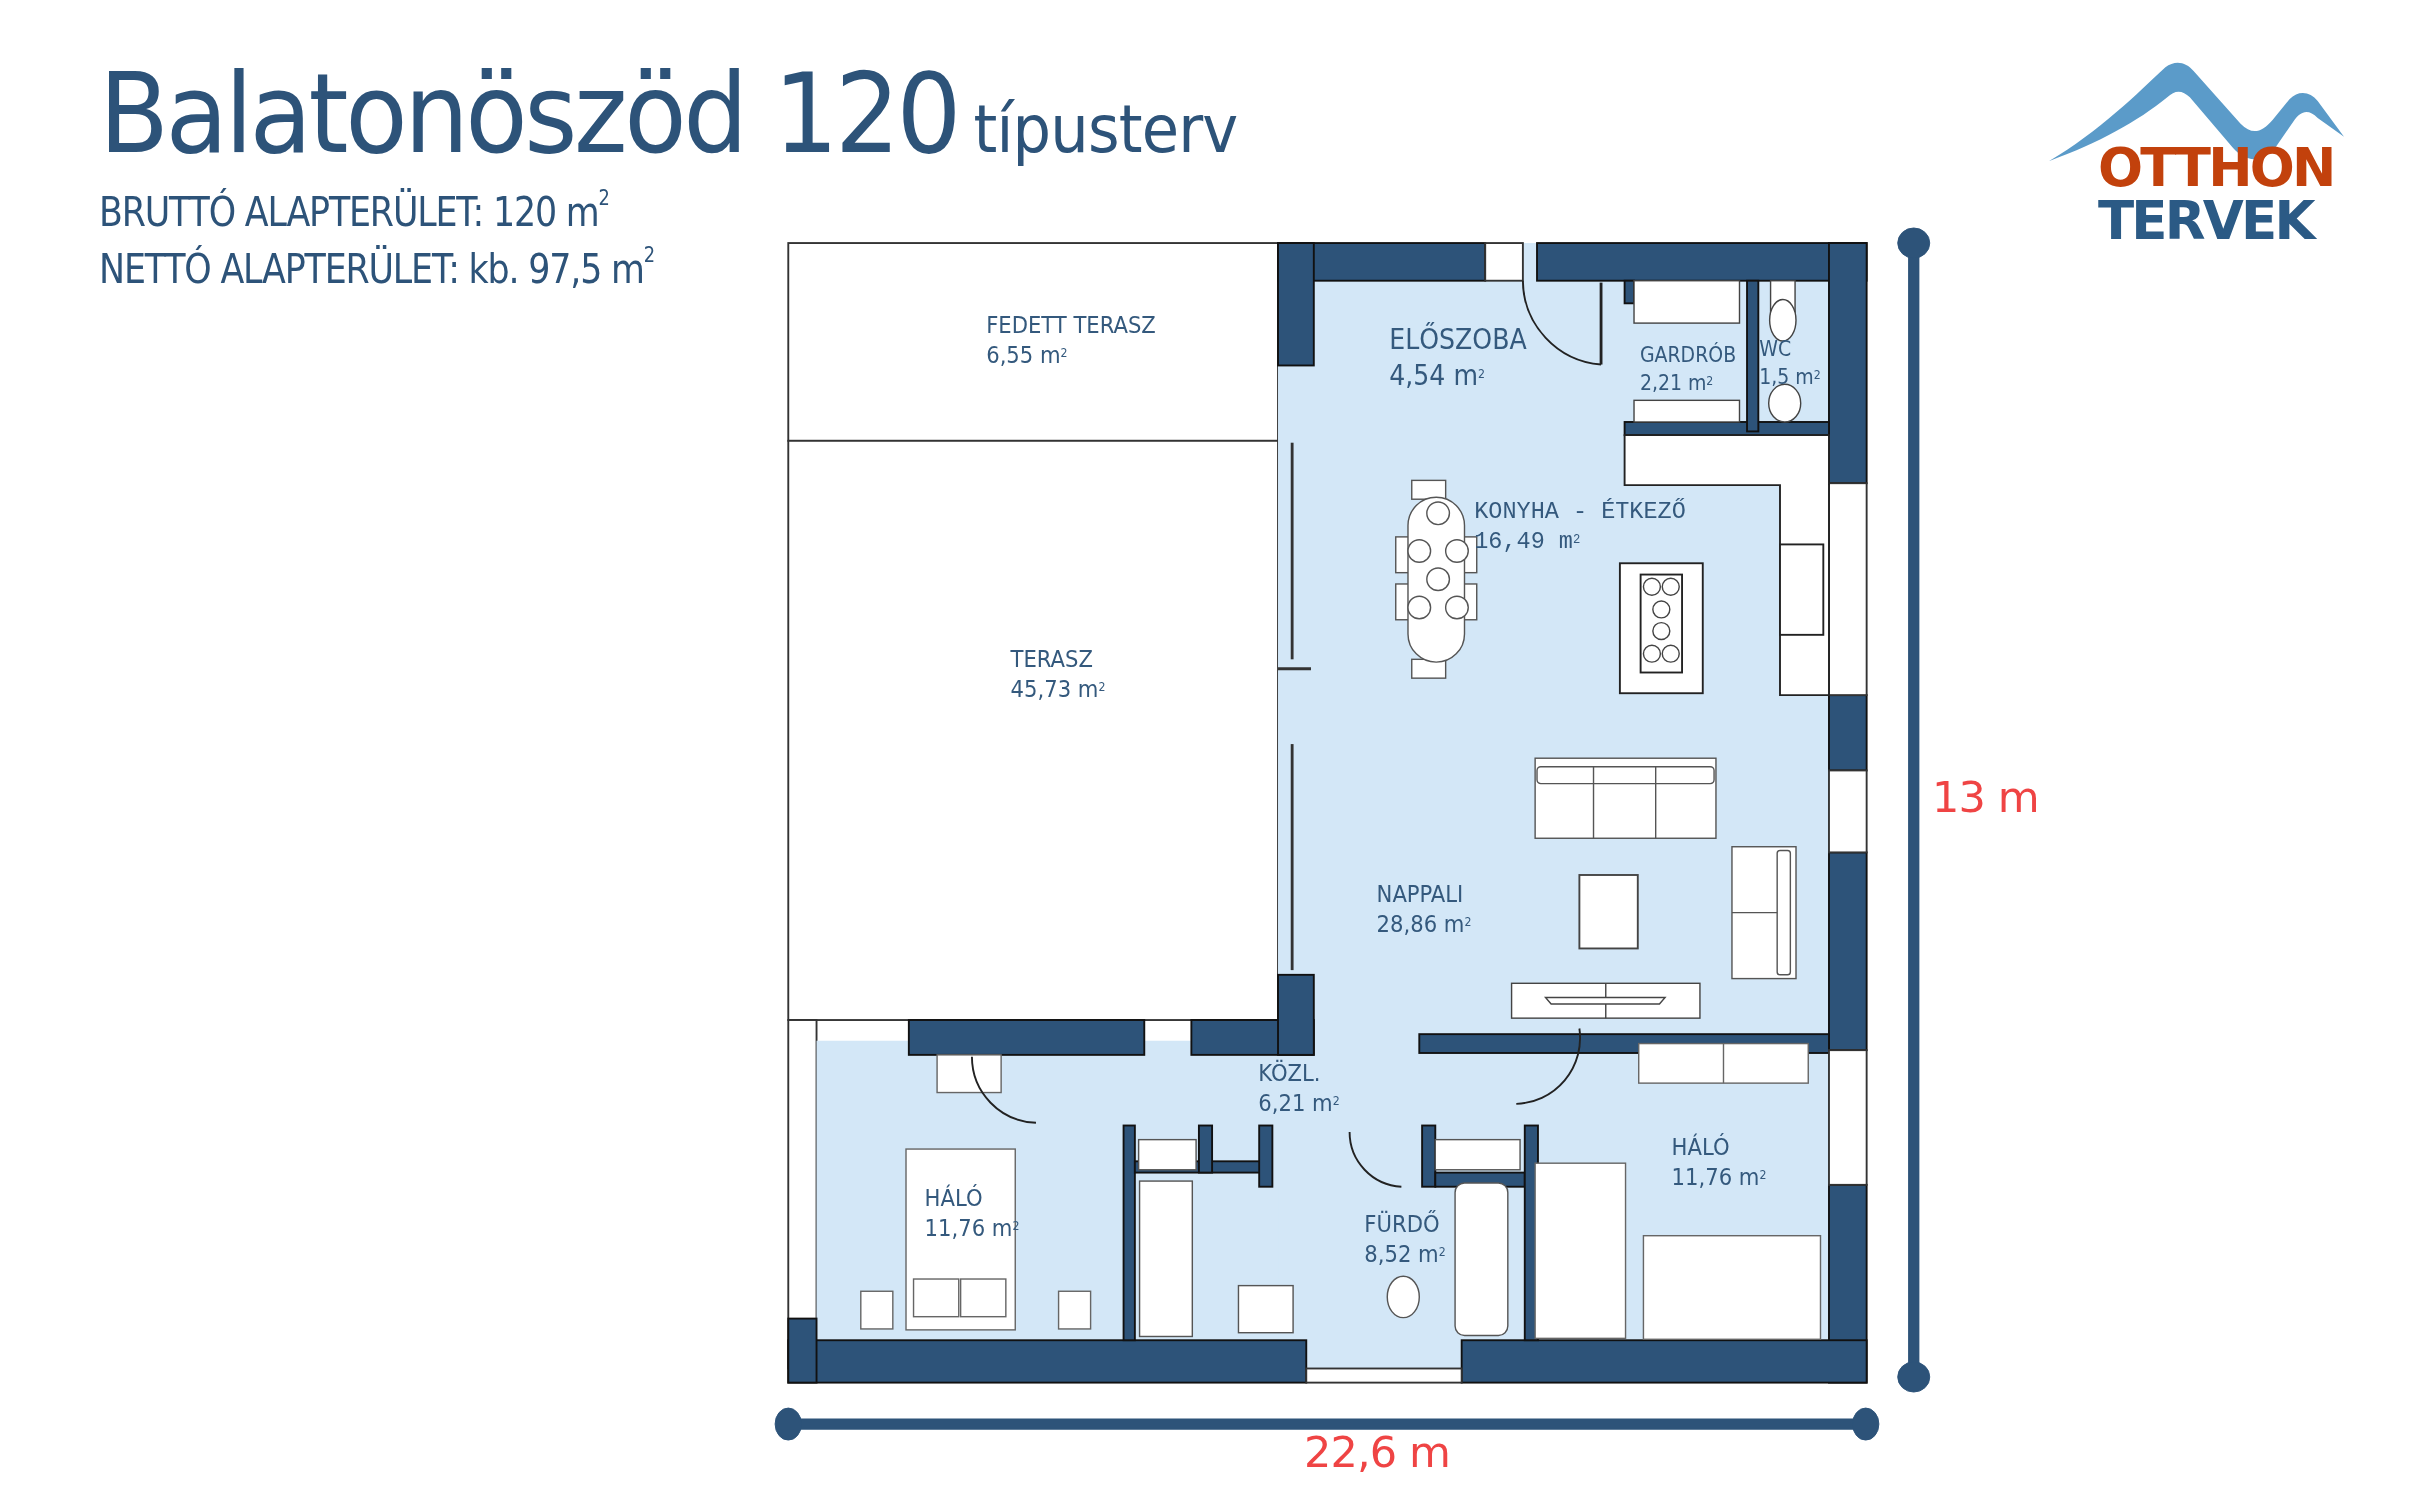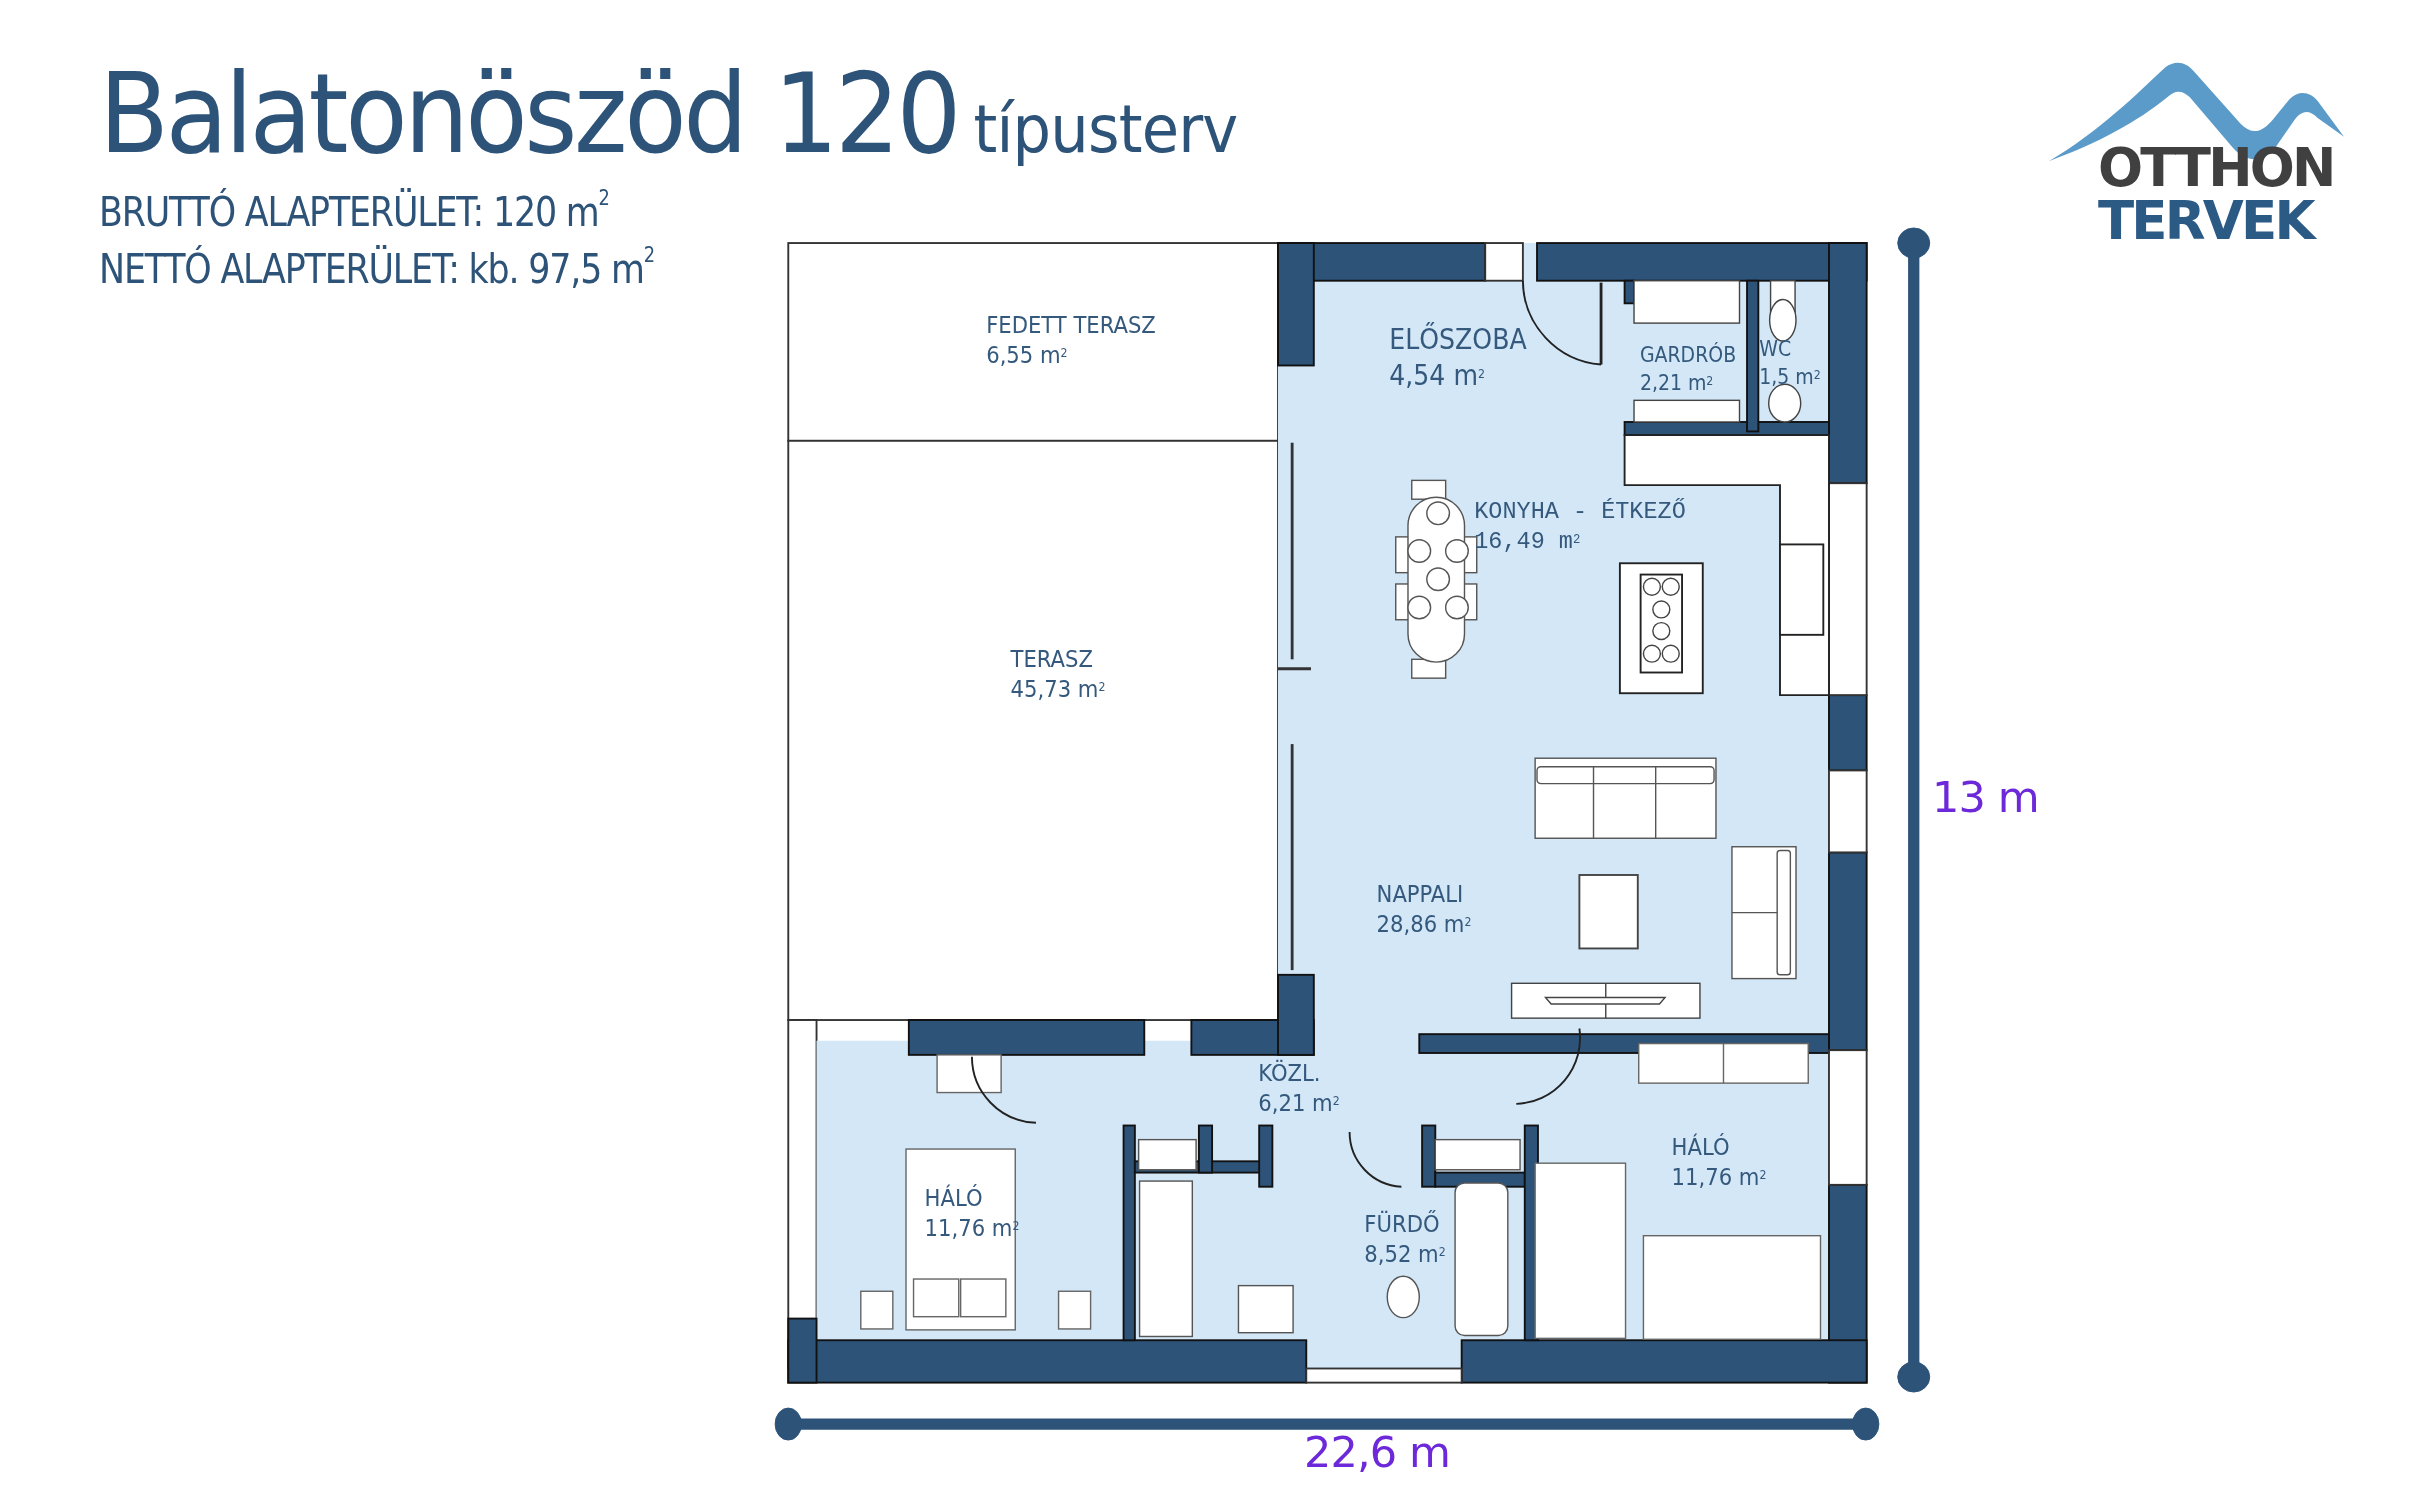--- a/index.html
+++ b/index.html
@@ -4,40 +4,40 @@
 <style>
   html, body { margin:0; padding:0; background:#ffffff; }
   body { width:2411px; height:1507px; position:relative; overflow:hidden; font-family:"DejaVu Sans", sans-serif; color:#2d5379; }
   .abs { position:absolute; }
   .title { left:99px; top:58px; font-family:"DejaVu Sans", sans-serif; font-size:111px; font-weight:normal; color:#2d5379; letter-spacing:-3.8px; white-space:nowrap; line-height:1; transform:scaleX(0.92); transform-origin:left top; }
   .title .sub { font-size:66px; letter-spacing:-0.9px; margin-left:17px; }
   .meta { left:99px; font-size:41px; color:#2d5379; white-space:nowrap; letter-spacing:-1.4px; transform:scaleX(0.85); transform-origin:left top; line-height:1; }
   .meta sup { font-size:21px; vertical-align:top; position:relative; top:-3.8px; }
   .room-label { position:absolute; text-align:left; color:#34597d; font-family:"DejaVu Sans Condensed","DejaVu Sans", sans-serif; font-size:23.5px; line-height:30px; white-space:nowrap; transform:translateX(-50%); }
   .room-label .area sup { font-size:12.2px; vertical-align:top; position:relative; top:-1.9px; }
-  .dim-label { position:absolute; font-size:43px; color:#6d28d9; white-space:nowrap; letter-spacing:-0.9px; }
+  .dim-label { position:absolute; font-size:43px; color:#ef4444; white-space:nowrap; letter-spacing:-0.9px; }
 </style>
 </head>
 <body>
 
 <div class="abs title">
   <span>Balatonöszöd 120</span><span class="sub">típusterv</span>
 </div>
 <div class="abs meta" style="top:192px;">
   <span>BRUTTÓ ALAPTERÜLET: 120 m</span><sup>2</sup>
 </div>
 <div class="abs meta" style="top:249px;">
   <span>NETTÓ ALAPTERÜLET: kb. 97,5 m</span><sup>2</sup>
 </div>
 
 <div class="abs" style="left:2043px; top:56px; width:320px; height:188px;">
   <svg width="320" height="188" viewBox="0 0 340 200">
     <path d="M6 112 C60 80 100 40 130 12 C140 4 152 6 160 16 L210 72 C222 84 232 82 244 68 L262 46 C272 36 284 38 292 48 L320 86 L292 66 C282 56 274 58 266 70 L248 96 C234 114 216 114 202 98 L156 44 C148 36 140 36 132 44 C100 70 60 92 6 112 Z" fill="#5b9bc9"></path>
   </svg>
-  <div style="position:absolute; left:55px; top:87px; font-family:'DejaVu Sans', sans-serif; font-weight:bold; font-size:53px; line-height:49px; letter-spacing:-2.8px; color:#404040;">OTTHON</div>
+  <div style="position:absolute; left:55px; top:87px; font-family:'DejaVu Sans', sans-serif; font-weight:bold; font-size:53px; line-height:49px; letter-spacing:-2.8px; color:#c2410c;">OTTHON</div>
   <div style="position:absolute; left:55px; top:140px; font-family:'DejaVu Sans', sans-serif; font-weight:bold; font-size:53px; line-height:49px; letter-spacing:-2.8px; color:#2b5a85;">TERVEK</div>
 </div>
 
 <svg class="abs" style="left:0; top:0;" width="2411" height="1507" viewBox="0 0 2560 1600">
 
   <g>
     <rect x="837" y="258" width="520" height="210" fill="#fff" stroke="#333" stroke-width="2"></rect>
     <rect x="837" y="468" width="520" height="615" fill="#fff" stroke="#333" stroke-width="2"></rect>
     <rect x="837" y="1083" width="30" height="370" fill="#fff" stroke="#333" stroke-width="2"></rect>
   </g>

